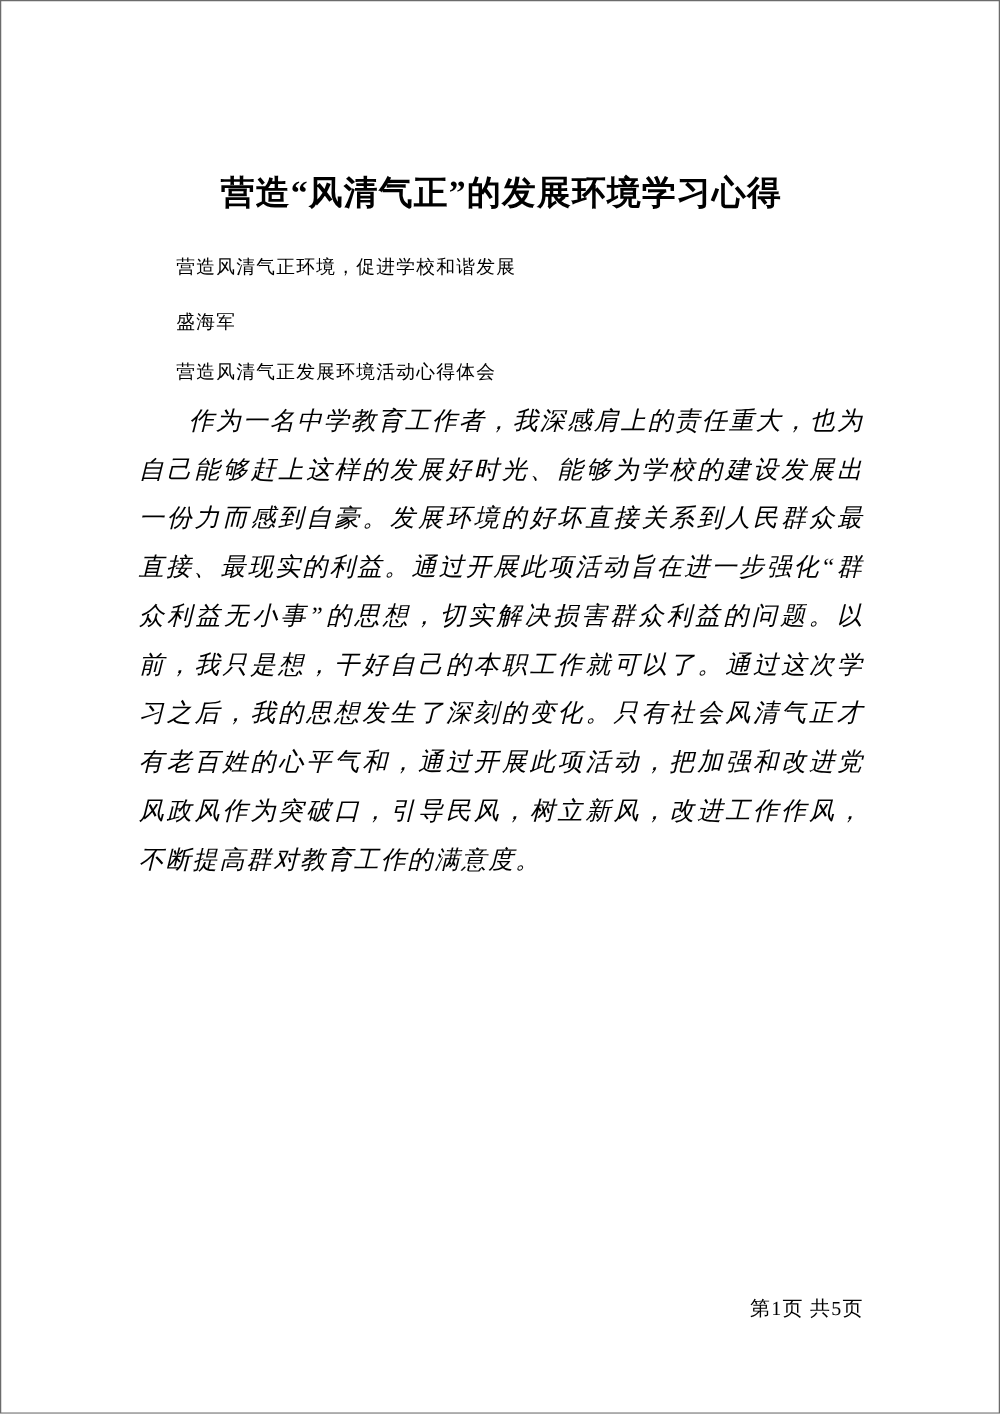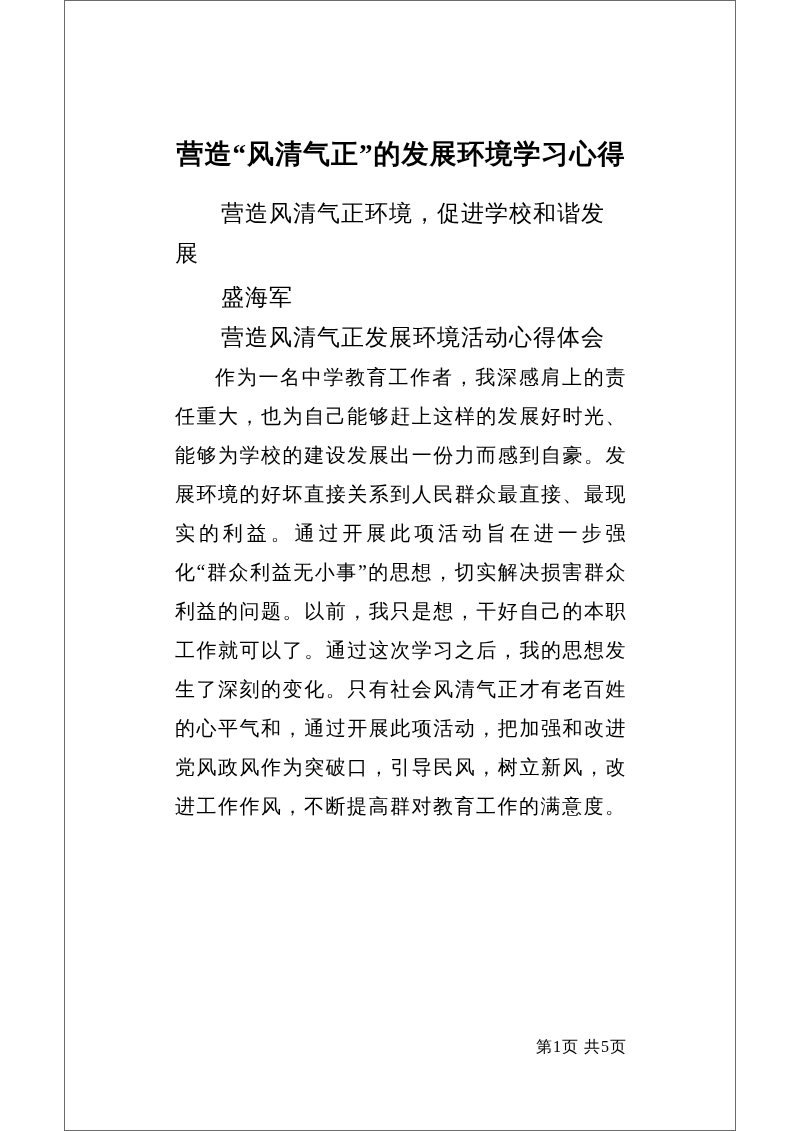--- a/index.html
+++ b/index.html
@@ -2,21 +2,21 @@
 <html><head>
 <meta charset="utf-8">
 <style>
   html, body {
     margin: 0;
     padding: 0;
     background: #ffffff;
   }
   .page {
     position: relative;
-    width: 672px;
+    width: 800px;
     height: 1131px;
     margin: 0 auto;
     background: #ffffff;
     border: 1px solid #6b6b6b;
     box-sizing: border-box;
     font-family: "Liberation Serif", "DejaVu Serif", serif;
     color: #000000;
     overflow: hidden;
   }
   .content {
@@ -28,37 +28,38 @@
   .doc-title {
     margin: 0 0 22px 0;
     font-size: 27px;
     font-weight: bold;
     text-align: center;
     letter-spacing: 1px;
     line-height: 1.3;
   }
   .meta-line {
     margin: 0;
-    font-size: 23px;
+    font-size: 15px;
     line-height: 40px;
     text-indent: 2em;
     letter-spacing: 1px;
     font-family: Liberation Serif, serif;
   }
   .meta-gap {
     height: 4px;
   }
   .body-paragraph {
     margin: 0 0 2px 0;
     font-size: 20px;
     line-height: 39px;
     text-align: justify;
     text-justify: inter-character;
     text-indent: 2em;
     letter-spacing: 1.5px;
+    font-style: italic;
   }
   .footer {
     position: absolute;
     right: 108px;
     bottom: 72px;
     font-size: 16px;
     letter-spacing: 1px;
     text-align: center;
   }
 </style>

